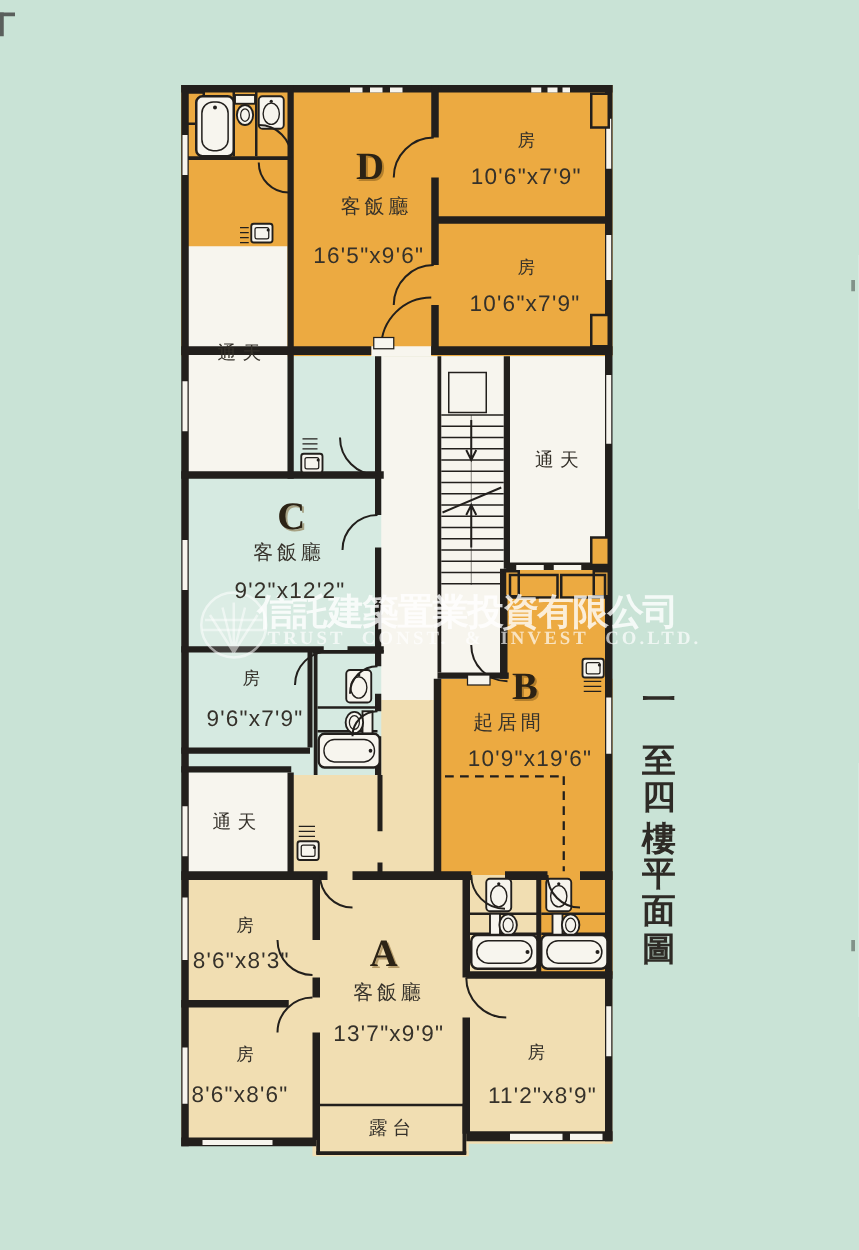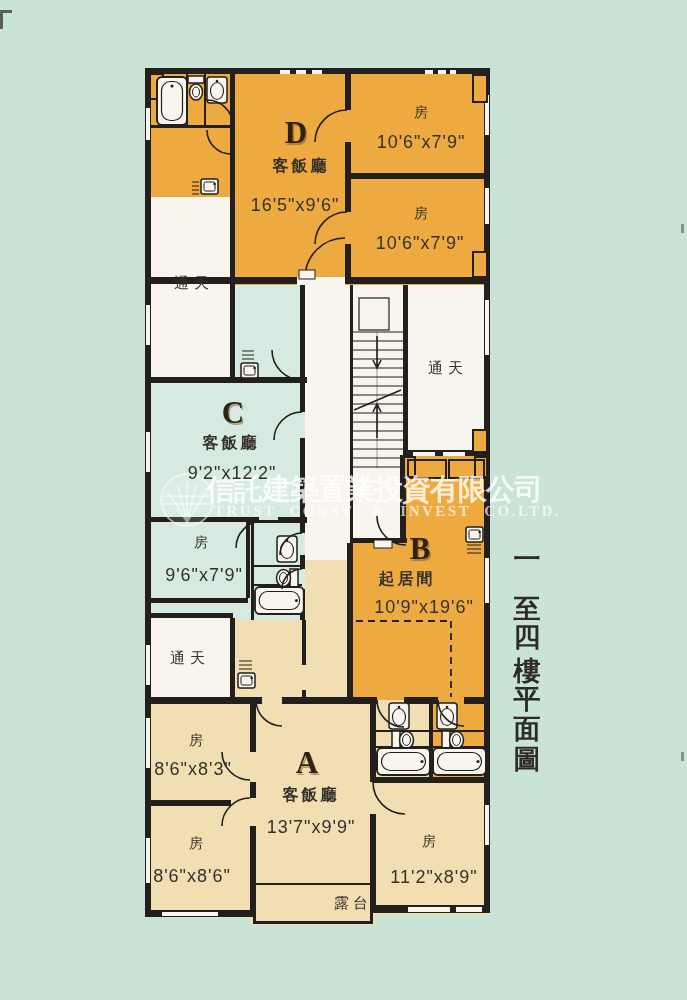--- a/index.html
+++ b/index.html
@@ -11,25 +11,25 @@
   .f-cr{fill:var(--unit_cream,#f1deb2);}
   .f-mt{fill:var(--unit_mint,#d6eae1);}
   .f-wh{fill:var(--floor_white,#f7f5ee);}
   .wall{fill:var(--wall,#221f1c);}
   .thin{fill:var(--wall,#221f1c);}
   .ln{stroke:var(--wall,#221f1c);fill:none;}
   .fix{fill:var(--floor_white,#f7f5ee);stroke:var(--wall,#221f1c);}
   .blk{fill:var(--unit_orange,#ecaa41);stroke:var(--wall,#221f1c);stroke-width:2;}
   .lbl{position:absolute;transform:translate(-50%,-50%);color:var(--text_dark,#35312a);white-space:nowrap;}
   .room-lbl{font-size:14px;letter-spacing:2px;}
-  .living-lbl{font-size:16px;letter-spacing:3px;font-weight:bold;}
+  .living-lbl{font-size:16px;letter-spacing:3px;font-weight:normal;}
   .dims{font-size:18px;letter-spacing:1px;}
   .unit-letter{font-family:"Liberation Serif",serif;font-weight:bold;font-size:31px;color:#2c2315;text-shadow:1.5px 1.5px 0 rgba(110,75,20,.45);}
   .lightwell-lbl{font-size:15px;letter-spacing:5px;}
-  .balcony-lbl{font-size:15px;letter-spacing:4px;margin-left:39px;}
+  .balcony-lbl{font-size:15px;letter-spacing:4px;}
   #side-title{position:absolute;left:527px;top:545px;transform:translateX(-50%);
       writing-mode:vertical-rl;font-size:27px;letter-spacing:30px;color:#2e2b26;font-weight:bold;}
   #wm{position:absolute;left:0;top:0;width:687px;pointer-events:none;}
   #wm-cn{position:absolute;left:206px;top:470px;font-size:29px;font-weight:bold;
       letter-spacing:-1px;color:rgba(255,255,255,.8);white-space:nowrap;}
   #wm-en{position:absolute;left:214px;top:503px;font-family:"Liberation Serif",serif;
       font-size:15px;letter-spacing:2.5px;word-spacing:7px;color:rgba(255,255,255,.68);white-space:nowrap;font-weight:bold;}
   #wm-logo{position:absolute;left:158px;top:470px;}
   .speck{position:absolute;width:3px;height:9px;background:rgba(70,80,75,.55);}
   #corner-mark{position:absolute;left:0;top:10px;width:9px;height:16px;

